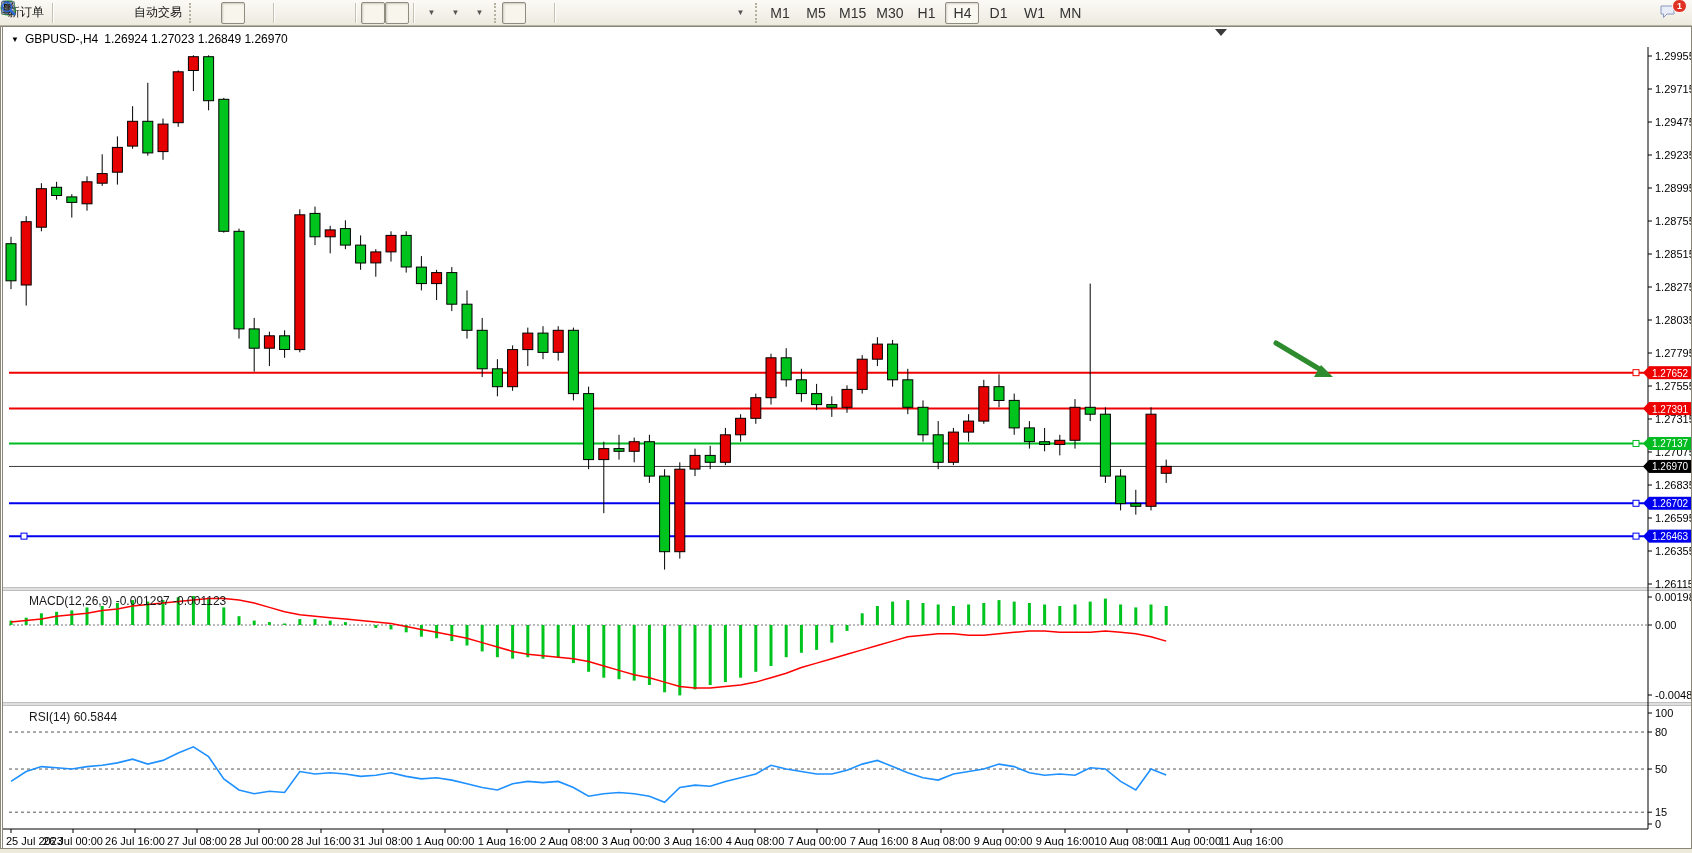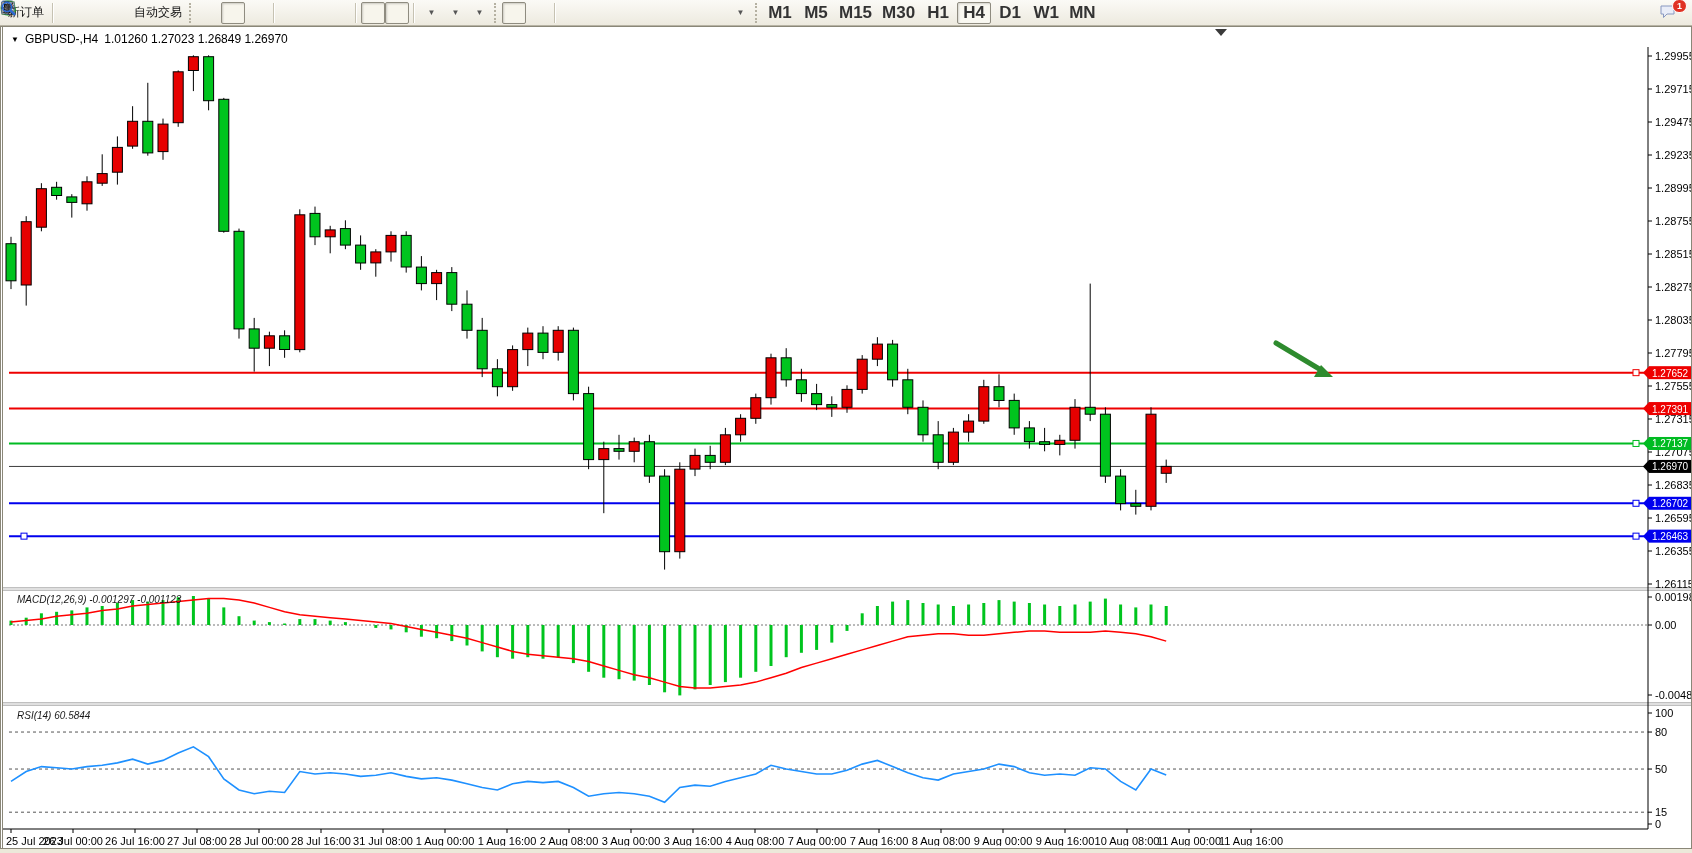--- a/index.html
+++ b/index.html
@@ -6,29 +6,29 @@
   body{width:1692px;height:853px;overflow:hidden;font-family:"Liberation Sans","DejaVu Sans",sans-serif;-webkit-font-smoothing:antialiased;}
   .app{position:relative;width:1692px;height:853px;background:#ece9da;}
   
   .toolbar{position:absolute;left:0;top:0;width:1692px;height:26px;background:linear-gradient(#fbfaf6,#edeadf);border-bottom:1px solid #b7b3a4;display:flex;align-items:center;padding:0 4px;box-sizing:border-box;}
   .tbtn{height:22px;min-width:24px;display:flex;align-items:center;justify-content:center;gap:3px;border:1px solid transparent;border-radius:2px;padding:0 3px;box-sizing:border-box;color:#222;font-size:12px;cursor:default;}
   .tbtn.pressed{border:1px solid #8f8c80;background:#f7f5ec;box-shadow:inset 1px 1px 2px rgba(0,0,0,.18);}
   .tbtn .lbl{font-size:12px;color:#111;white-space:nowrap;}
   .sep{width:1px;height:20px;background:#c6c2b2;border-right:1px solid #fff;margin:0 4px;}
   .grip{width:3px;height:20px;margin:0 3px;border-left:2px dotted #b5b1a2;}
   .dd{font-size:8px;color:#555;margin-left:1px;}
-  .tf{height:20px;min-width:26px;font-size:17px;font-weight:bold;color:#333;display:flex;align-items:center;justify-content:center;border:1px solid transparent;border-radius:2px;padding:0 3px;}
+  .tf{height:20px;min-width:26px;font-size:14px;font-weight:normal;color:#333;display:flex;align-items:center;justify-content:center;border:1px solid transparent;border-radius:2px;padding:0 3px;}
   .tf.active{border:1px solid #8f8c80;background:#f9f8f1;box-shadow:inset 1px 1px 2px rgba(0,0,0,.15);}
   .spacer{flex:1;}
   .badge{position:absolute;top:-4px;right:-6px;background:#e03224;color:#fff;border-radius:8px;font-size:9px;font-weight:bold;padding:1px 4px;border:1px solid #fff;}
   
   .chart-region{position:absolute;left:0;top:26px;width:1692px;height:823px;background:#fff;border:1px solid #8a8778;border-left:3px double #8a8778;box-sizing:border-box;}
   .chart-title{position:absolute;left:8px;top:5px;font-size:12px;color:#000;display:flex;align-items:center;gap:6px;z-index:5;}
   .chart-title .tri{font-size:8px;color:#000;}
-  .ind-label{position:absolute;left:14px;font-size:10px;color:#1a1a1a;z-index:5;font-style:italic;}
+  .ind-label{position:absolute;left:26px;font-size:12px;color:#1a1a1a;z-index:5;}
   svg{position:absolute;left:0;top:0;}
   text{font-family:"Liberation Sans","DejaVu Sans",sans-serif;}
   .bottom-strip{position:absolute;left:0;top:849px;width:1692px;height:4px;background:#ece9da;}
 </style>
 </head>
 <body>
 
 <div class="app">
 
   <div class="toolbar">
@@ -236,21 +236,21 @@
         <path d="M2,3 h13 v8 h-7 l-3.5,3.5 v-3.5 h-2.5 z" fill="#e9edf8" stroke="#8898c0"></path>
       </svg>
       <span class="badge">1</span>
     </div>
   </div>
 
   <div class="chart-region">
     <div class="chart-title">
       <span class="tri">▼</span>
       <span>GBPUSD-,H4</span>
-      <span>1.01260 1.27023 1.26849 1.26970</span>
+      <span>1.26924 1.27023 1.26849 1.26970</span>
     </div>
     <div class="ind-label" style="top:567px;">MACD(12,26,9) -0.001297 -0.001123</div>
     <div class="ind-label" style="top:683px;">RSI(14) 60.5844</div>
     <svg id="chart-svg" width="1688" height="819" viewBox="0 0 1688 819">
         <line x1="0" y1="561" x2="1688" y2="561" stroke="#808080"></line>
         <line x1="0" y1="563" x2="1688" y2="563" stroke="#808080"></line>
         <line x1="0" y1="562" x2="1688" y2="562" stroke="#ffffff"></line>
         <line x1="0" y1="676" x2="1688" y2="676" stroke="#808080"></line>
         <line x1="0" y1="678" x2="1688" y2="678" stroke="#808080"></line>
         <line x1="0" y1="677" x2="1688" y2="677" stroke="#ffffff"></line>

